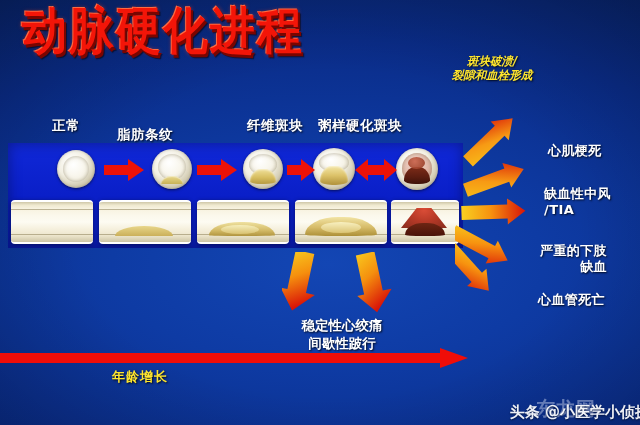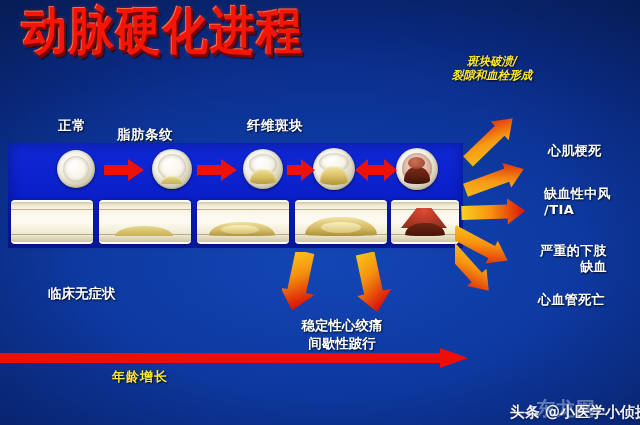--- a/index.html
+++ b/index.html
@@ -122,23 +122,24 @@
 </style>
 </head>
 <body>
 
 <div id="stage">
 
   <div class="title">动脉硬化进程</div>
 
   <div class="panel"></div>
 
-  <div class="stagelbl" style="left:58px;top:117px;text-align:center;">正常</div>
+  <div class="stagelbl" style="left:52px;top:117px;text-align:center;">正常</div>
   <div class="stagelbl" style="left:117px;top:126px;">脂肪条纹</div>
   <div class="stagelbl" style="left:232px;top:117px;margin-left:15px;">纤维斑块</div>
+  <div class="stagelbl" style="left:318px;top:117px;">粥样硬化斑块</div>
 
   <div class="xsec" style="left:57px;top:150px;width:38px;height:38px;">
     <div class="ring"></div>
     <div class="lumen" style="left:6px;top:6px;right:6px;bottom:6px;"></div>
   </div>
 
   <div class="xsec" style="left:152px;top:149px;width:40px;height:40px;">
     <div class="ring"></div>
     <div class="lumen" style="left:6px;top:5px;right:6px;bottom:9px;"></div>
     <div class="plq" style="left:9px;bottom:5px;width:22px;height:8px;border-radius:50%/100% 100% 0 0;
@@ -294,21 +295,20 @@
       <path d="M7 0 L26 0 L26 40 L35 40 L16 60 L0 40 L7 40 Z" fill="url(#gd1)"></path>
     </g>
   </svg>
 
   <svg class="gradarrow" style="left:355px;top:252px;" width="40" height="62" viewBox="0 0 40 62">
     <g transform="rotate(-12 20 31)">
       <path d="M7 0 L26 0 L26 40 L35 40 L16 60 L0 40 L7 40 Z" fill="url(#gd1)"></path>
     </g>
   </svg>
 
-  <div class="wlabel" style="left:48px;top:284px;">临床无症状</div>
   <div class="wlabel" style="left:262px;top:316px;width:160px;">稳定性心绞痛
 间歇性跛行</div>
 
   <svg class="timeline" viewBox="0 0 468 20" preserveAspectRatio="none">
     <path d="M0 5 L440 5 L440 0 L468 10 L440 20 L440 15 L0 15 Z" fill="#f00d08"></path>
   </svg>
   <div class="agelbl">年龄增长</div>
 
   <div class="wm-ghost">东龙网</div>
   <div class="wm-big">头条 @小医学小侦探</div>

